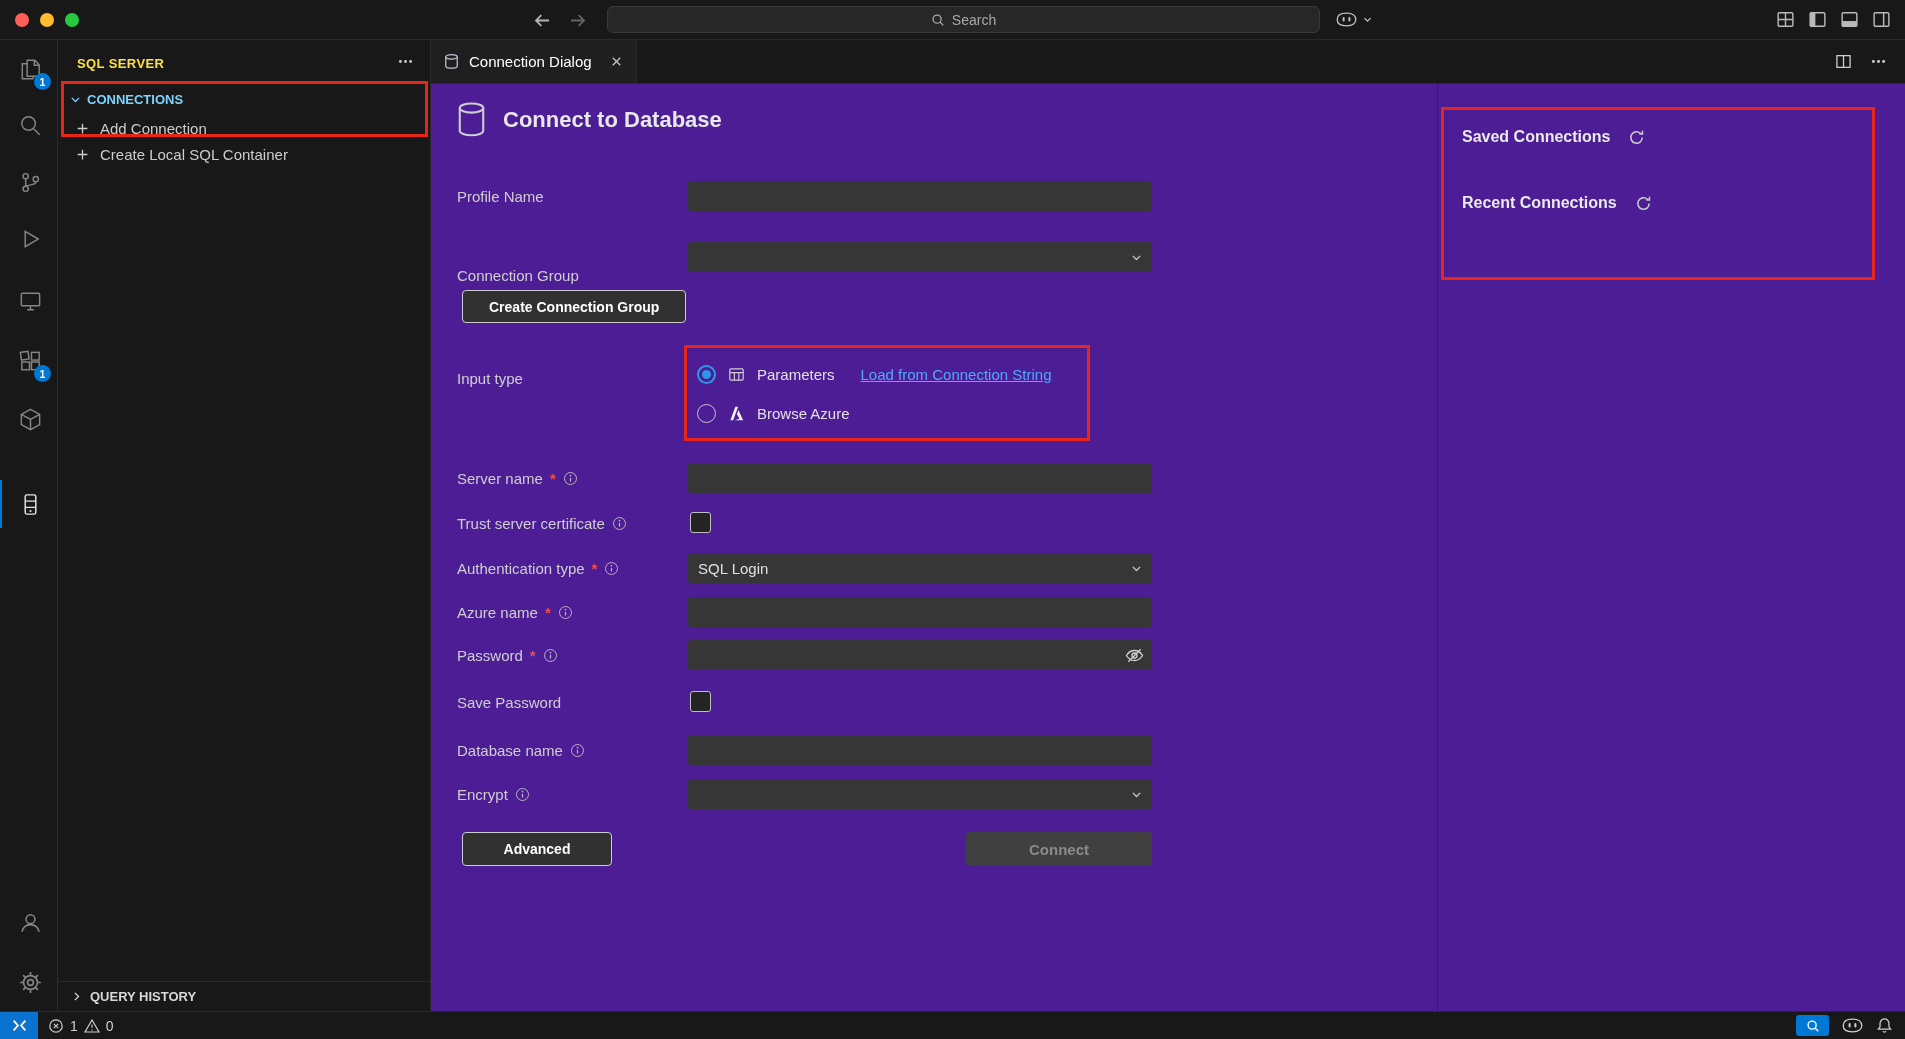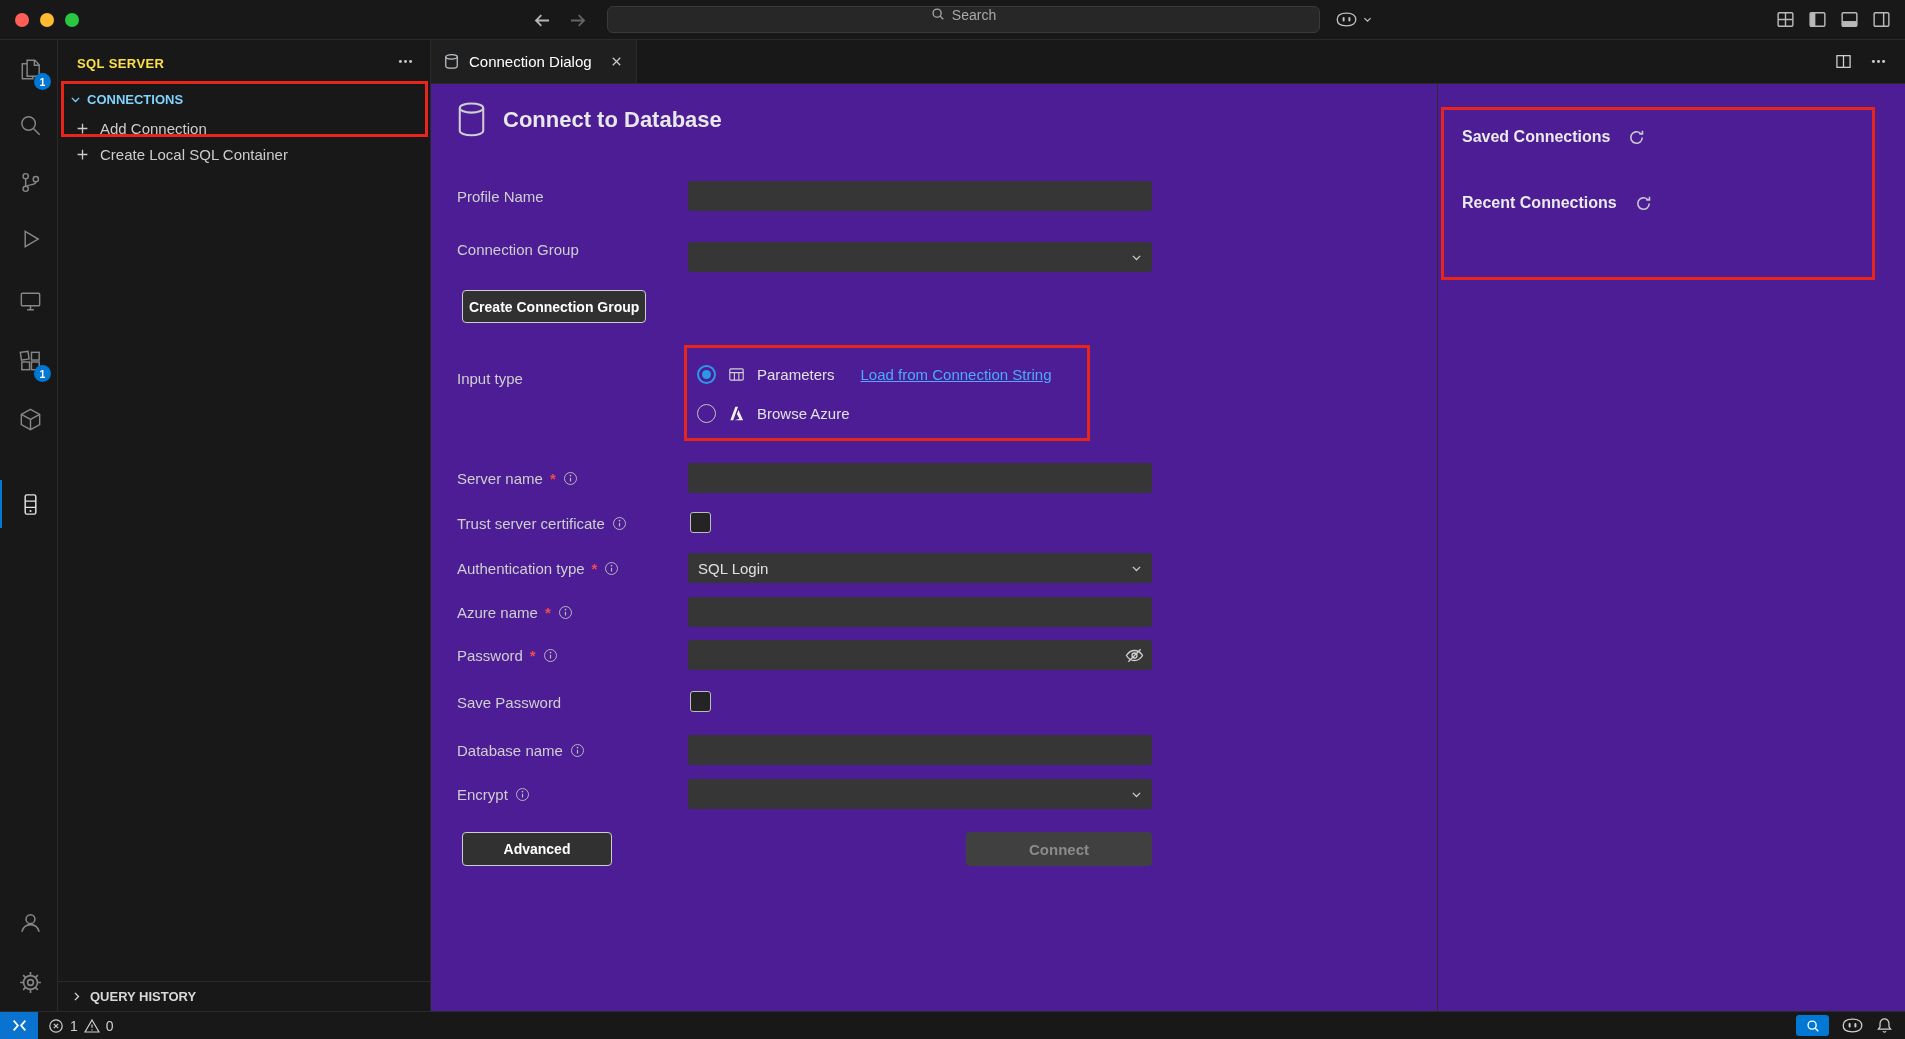--- a/index.html
+++ b/index.html
@@ -9,21 +9,21 @@
   svg{display:block}
   .window{position:relative;width:1905px;height:1039px;background:#1f1f1f;overflow:hidden;color:#ccc;font-size:15px}
 
   
   .titlebar{position:absolute;top:0;left:0;right:0;height:40px;background:#181818;border-bottom:1px solid #2a2a2a}
   .traffic{position:absolute;left:15px;top:13px;display:flex;gap:11px}
   .light{width:14px;height:14px;border-radius:50%}
   .red{background:#ff5f57}.yellow{background:#febc2e}.green{background:#28c840}
   .nav-arrows{position:absolute;left:533px;top:0;height:40px;display:flex;align-items:center;gap:16px;color:#b6b6b6}
   .nav-arrows .fwd{color:#646464}
-  .searchbox{position:absolute;left:607px;top:6px;width:713px;height:27px;background:#272727;border:1px solid #3a3a3a;border-radius:6px;display:flex;justify-content:center;gap:7px;color:#a9a9a9;font-size:14px}
+  .searchbox{position:absolute;left:607px;top:6px;width:713px;height:27px;background:#272727;border:1px solid #3a3a3a;border-radius:6px;display:flex;align-items:center;justify-content:center;gap:7px;color:#a9a9a9;font-size:14px}
   .tb-copilot{position:absolute;left:1336px;top:12px;display:flex;align-items:center;gap:5px;color:#c2c2c2}
   .layout-controls{position:absolute;right:14px;top:10px;display:flex;gap:13px;color:#b9b9b9}
 
   
   .activitybar{position:absolute;left:0;top:40px;bottom:28px;width:58px;background:#181818;border-right:1px solid #2a2a2a}
   .ab-item{position:absolute;left:0;width:58px;height:48px;display:flex;align-items:center;justify-content:center;color:#868686;border-left:2px solid transparent;cursor:pointer}
   .ab-item.active{color:#e4e4e4;border-left-color:var(--accent)}
   .ab-badge{position:absolute;right:7px;bottom:3px;min-width:17px;height:17px;padding:0 4px;border-radius:9px;background:var(--accent);color:#fff;font-size:10.5px;display:flex;align-items:center;justify-content:center;font-weight:700}
 
   
@@ -336,33 +336,33 @@
             </svg>
           </span>
         <h1>Connect to Database</h1>
       </div>
 
       <div class="flabel" style="top:97px">
           <span>Profile Name</span>
         </div>
       <input class="text" style="top: 97px;">
 
-      <div class="flabel" style="top:150px">
+      <div class="flabel" style="top:176px">
           <span>Connection Group</span>
         </div>
       <div class="select" style="top:158px">
         <span></span>
         <span class="chev">
             <svg width="13" height="13" viewBox="0 0 16 16" fill="none" stroke="currentColor" stroke-width="1.6">
               <path d="M3.5 6l4.5 4.5L12.5 6"></path>
             </svg>
           </span>
       </div>
 
-      <button class="btn-secondary" style="left:31px;top:206px;padding:0 6px">Create Connection Group</button>
+      <button class="btn-secondary" style="left:31px;top:206px;padding:0 26px">Create Connection Group</button>
 
       <div class="flabel" style="top:279px">
           <span>Input type</span>
         </div>
       <div class="radio-row" style="top:278px">
         <span class="radio sel"></span>
         <span>
             <svg width="17" height="17" viewBox="0 0 16 16" fill="none" stroke="#d0d0d0" stroke-width="1.1">
               <rect x="1.7" y="2.7" width="12.6" height="10.6" rx="1"></rect>
               <path d="M1.7 6.2h12.6M6 6.2v7.1M10.2 6.2v7.1"></path>

